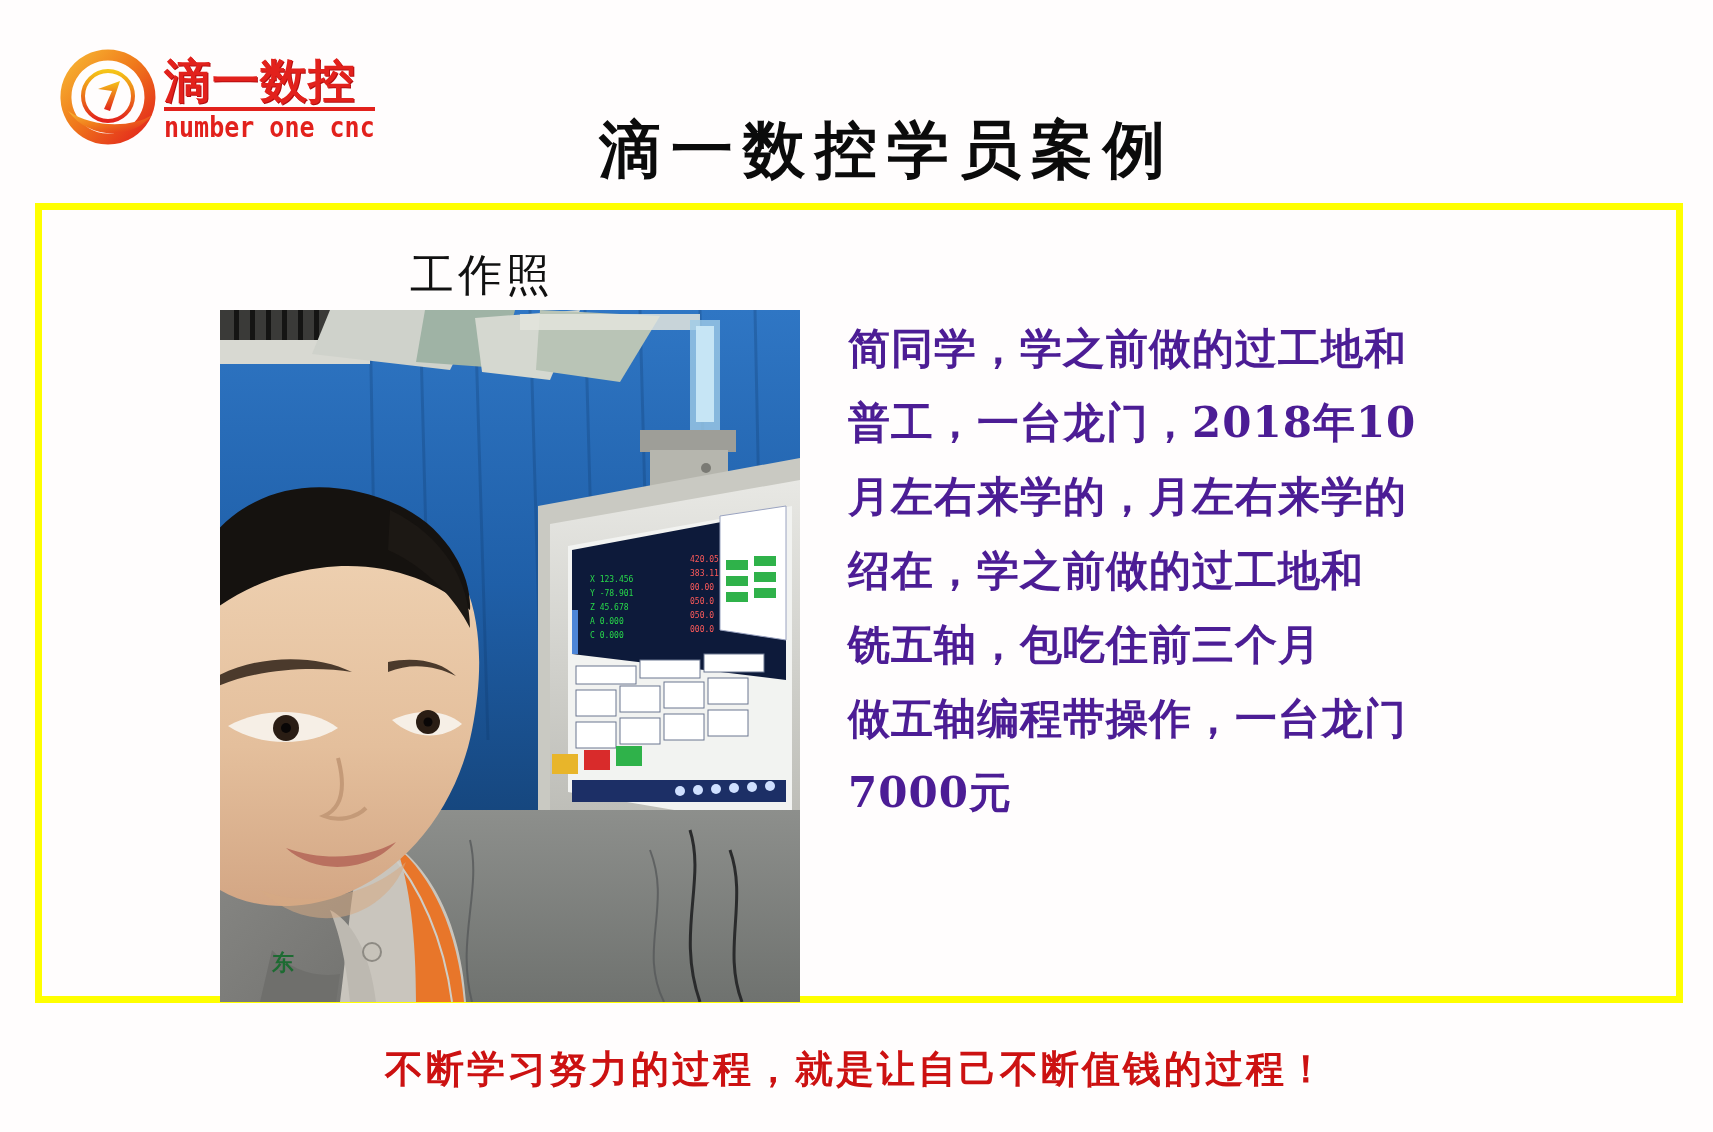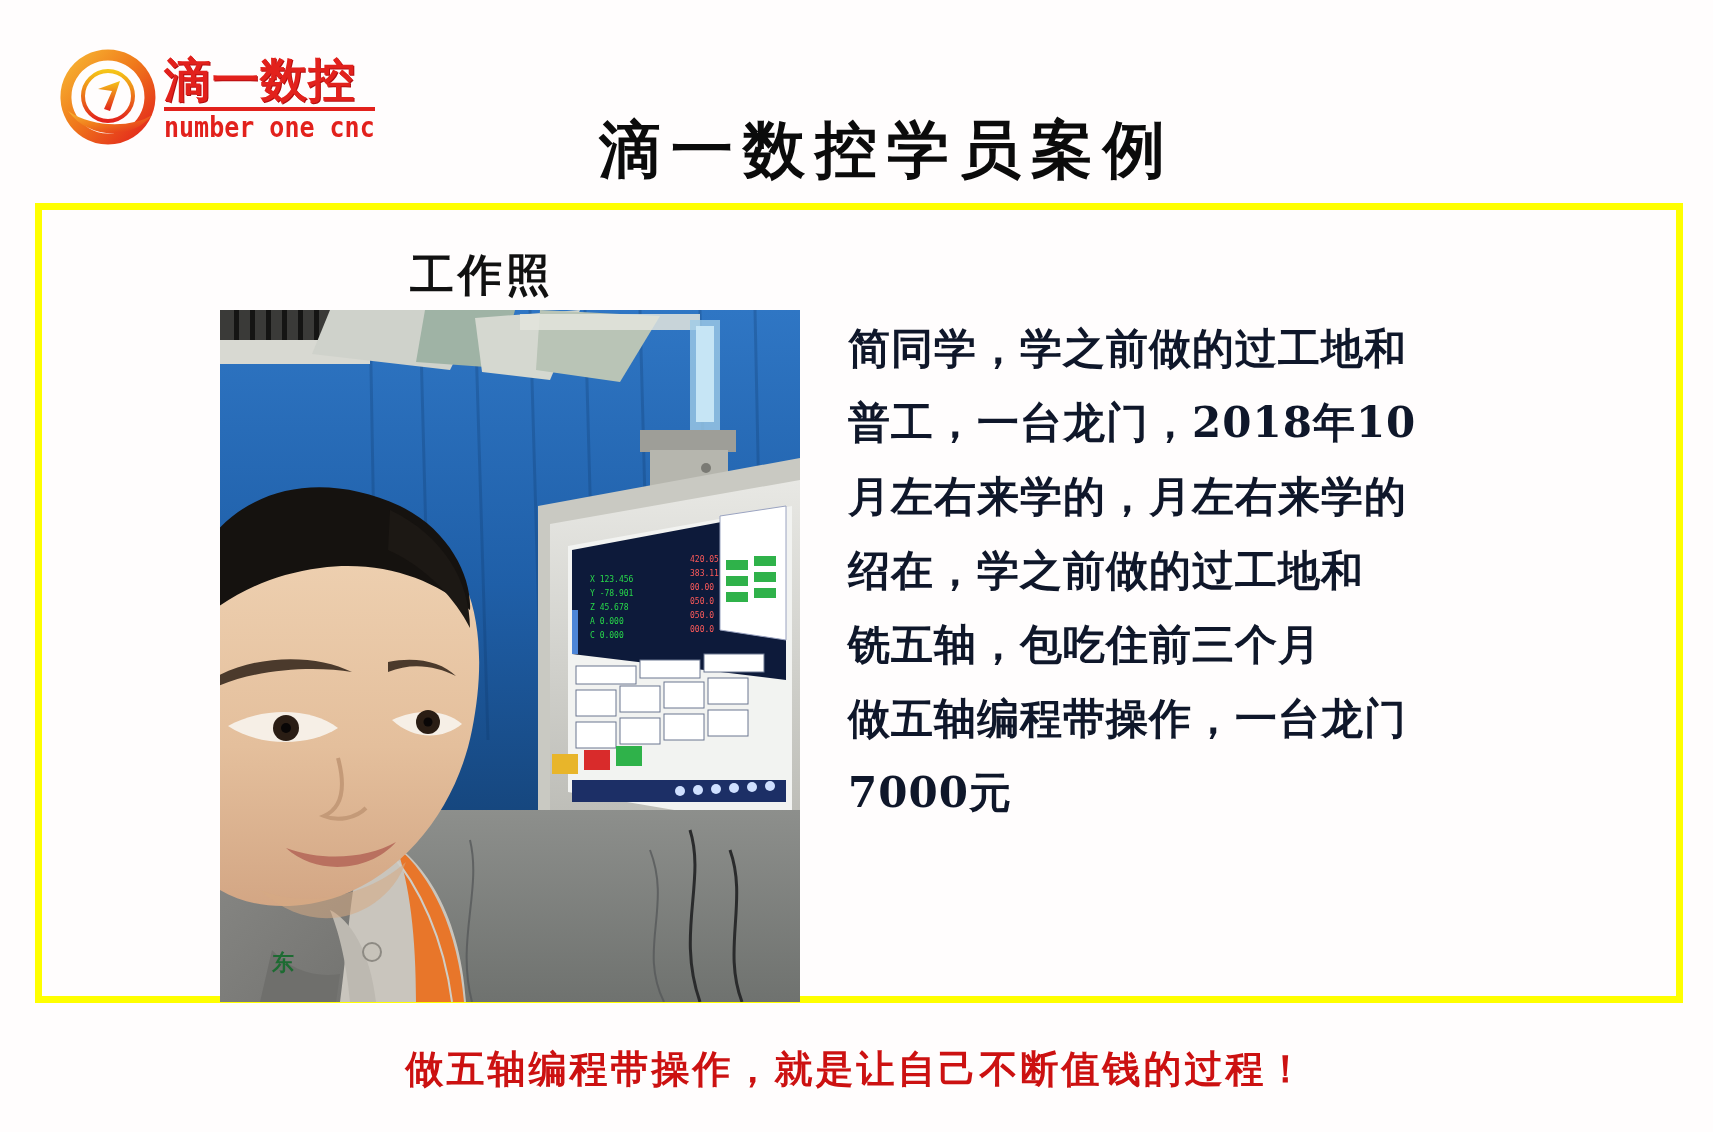--- a/index.html
+++ b/index.html
@@ -11,21 +11,21 @@
     position:relative;
   }
   .slide{position:absolute;inset:0;background:#fffdfd;}
 
   
   .logo{position:absolute;left:60px;top:44px;width:310px;height:106px;display:flex;align-items:center;}
   .logo-mark{position:relative;width:96px;height:96px;flex:0 0 96px;}
   .logo-mark svg{display:block;width:96px;height:96px;}
   .logo-text{margin-left:8px;display:flex;flex-direction:column;justify-content:center;height:96px;}
   .logo-cn{
-    font-family:Liberation Serif, serif;
+    font-family:Liberation Sans, sans-serif;
     font-weight:bold;font-size:47px;line-height:1;color:#e2211c;
     letter-spacing:1px;white-space:nowrap;
     text-shadow:1px 1px 0 #b50d10;
   }
   .logo-rule{height:4px;background:#e2211c;margin:3px 0 2px 0;width:100%;}
   .logo-en{
     font-family:"DejaVu Sans Mono",monospace;
     font-weight:bold;font-size:25px;line-height:1;color:#e2211c;
     letter-spacing:0px;white-space:nowrap;
     transform:scaleY(1.15);transform-origin:left top;
@@ -47,40 +47,40 @@
   .frame{
     position:absolute;left:35px;top:203px;width:1648px;height:800px;
     border:7px solid #ffff00;
     background:#fffdfd;
     box-sizing:border-box;
   }
 
   .photo-label{
     position:absolute;left:410px;top:246px;
     font-family:"DejaVu Serif",serif;
-    font-weight:bold;font-size:44px;letter-spacing:4px;color:#111;
+    font-weight:normal;font-size:44px;letter-spacing:4px;color:#111;
   }
 
   
   .photo{
     position:absolute;left:220px;top:310px;width:580px;height:692px;
     overflow:hidden;background:#2e5d8a;
   }
   .photo svg{display:block;width:580px;height:692px;}
 
   
   .testimony{
     position:absolute;left:848px;top:312px;width:690px;
   }
   .tline{
     font-family:"DejaVu Serif",serif;
     font-weight:bold;
     font-size:42px;
     line-height:74px;
-    color:#0f172a;
+    color:#4c1d95;
     letter-spacing:1px;
     white-space:nowrap;
   }
 
   
   .footer{
     position:absolute;left:0;right:0;top:1044px;
     text-align:center;
     font-family:"DejaVu Serif",serif;
     font-weight:bold;
@@ -329,15 +329,15 @@
   <div class="testimony">
     <div class="tline">简同学，学之前做的过工地和</div>
     <div class="tline">普工，一台龙门，2018年10</div>
     <div class="tline">月左右来学的，月左右来学的</div>
     <div class="tline">绍在，学之前做的过工地和</div>
     <div class="tline">铣五轴，包吃住前三个月</div>
     <div class="tline">做五轴编程带操作，一台龙门</div>
     <div class="tline">7000元</div>
   </div>
 
-  <div class="footer">做五轴编程带操作，就是让自己不断值钱的过程！</div>
+  <div class="footer">不断学习努力的过程，就是让自己不断值钱的过程！</div>
 
 </div>
 
 </body></html>

